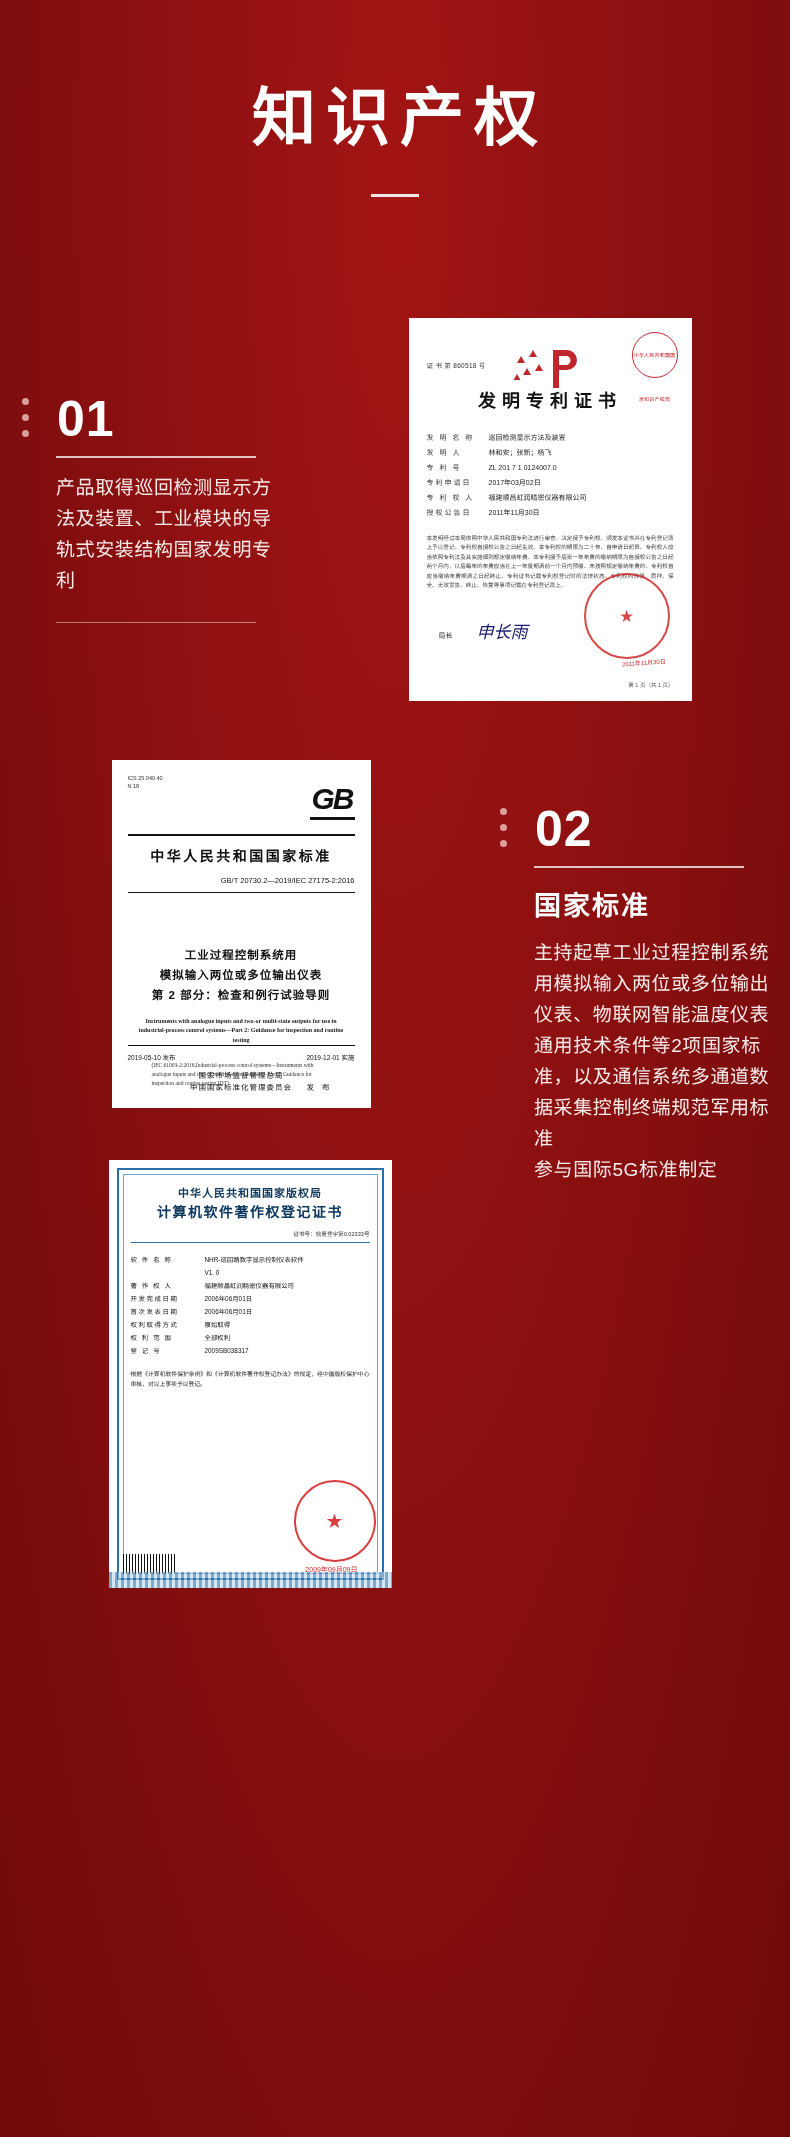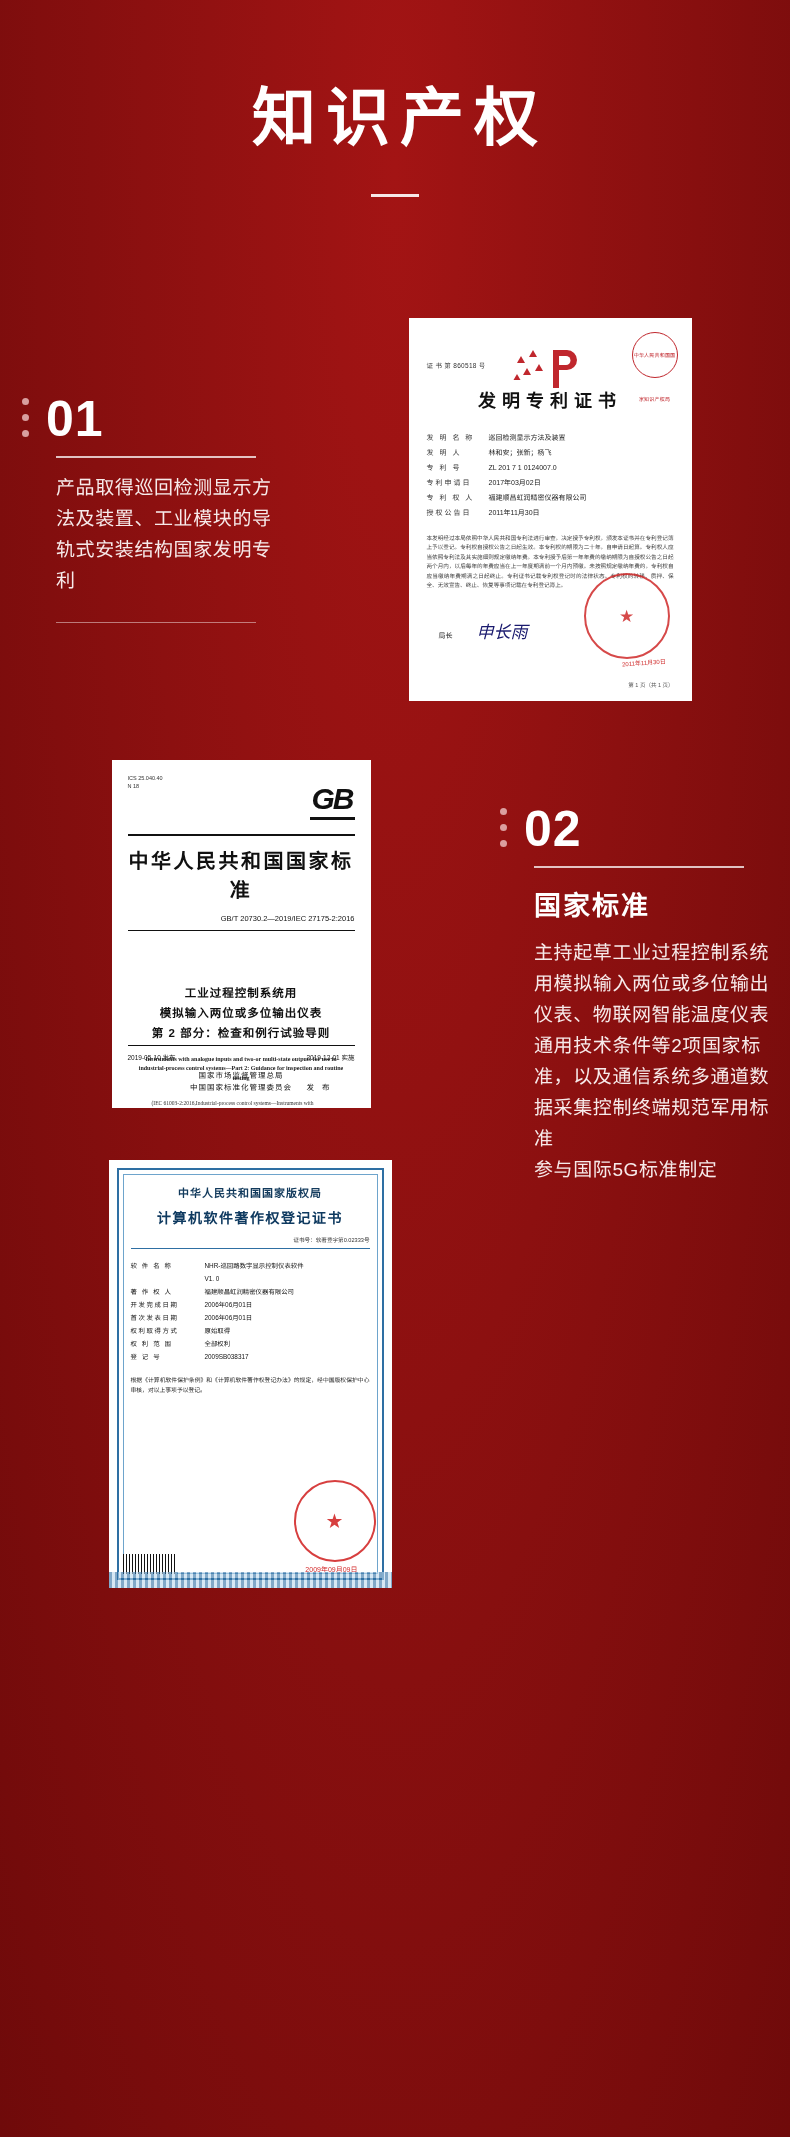--- a/index.html
+++ b/index.html
@@ -76,21 +76,21 @@
     display:flex;
   }
   .block-1 .img-col{ justify-content:center; padding-left:10px;}
   .block-2 .img-col{ justify-content:center; padding-right:8px;}
   .block-3 .img-col{ justify-content:center; padding-left:10px;}
 
   
   .num-line{
     display:flex;
     align-items:center;
-    gap:17px;
+    gap:28px;
     text-align:right;
   }
   .dots{
     display:flex;
     flex-direction:column;
     gap:9px;
     padding-bottom:4px;
   }
   .dots i{
     display:block;
@@ -196,21 +196,21 @@
 
   
   .gb-top{font-size:5.5px;color:#333;line-height:8px;}
   .gb-logo{
     position:absolute;right:16px;top:22px;font-size:30px;font-weight:bold;
     font-style:italic;color:#111;letter-spacing:-2px;
     border-bottom:3px solid #111;padding:0 2px 1px 2px;
   }
   .gb-hr{height:1.6px;background:#111;margin-top:44px;}
   .gb-name{
-    text-align:center;font-size:20px;font-weight:bold;letter-spacing:2.5px;
+    text-align:center;font-size:14px;font-weight:bold;letter-spacing:2.5px;
     margin-top:9px;color:#111;
   }
   .gb-code{
     text-align:right;font-size:7.5px;margin-top:11px;color:#111;
     border-bottom:1px solid #111;padding-bottom:7px;
   }
   .gb-title{
     text-align:center;margin-top:52px;font-size:11.5px;font-weight:bold;
     line-height:20px;letter-spacing:1px;color:#111;
   }
@@ -243,21 +243,21 @@
   .sc-frame:after{
     content:"";position:absolute;inset:4px;border:1px solid #6ea4cc;
   }
   .sc-inner{position:absolute;inset:20px 22px;box-sizing:border-box;}
   .sc-org{
     text-align:center;font-size:11px;font-weight:bold;letter-spacing:1px;color:#123a5c;
     margin-top:4px;
   }
   .sc-title{
     text-align:center;font-size:14px;font-weight:bold;letter-spacing:1.5px;color:#0f3a60;
-    margin-top:7px;
+    margin-top:1px;
   }
   .sc-no{
     text-align:right;font-size:5.6px;color:#333;margin-top:9px;
     border-bottom:1px solid #2e6fa3;padding-bottom:4px;
   }
   .sc-fields{margin-top:10px;font-size:6.4px;line-height:13px;color:#111;}
   .sc-fields div{display:flex;}
   .sc-fields .k{width:74px;letter-spacing:1.6px;flex:none;}
   .sc-fields .v{flex:1;}
   .sc-note{

